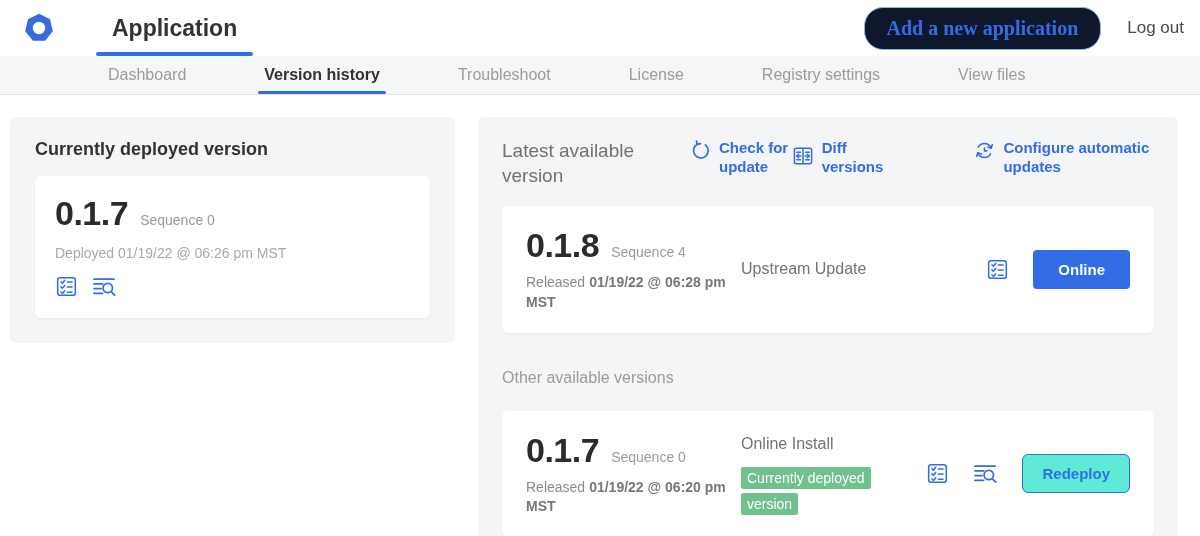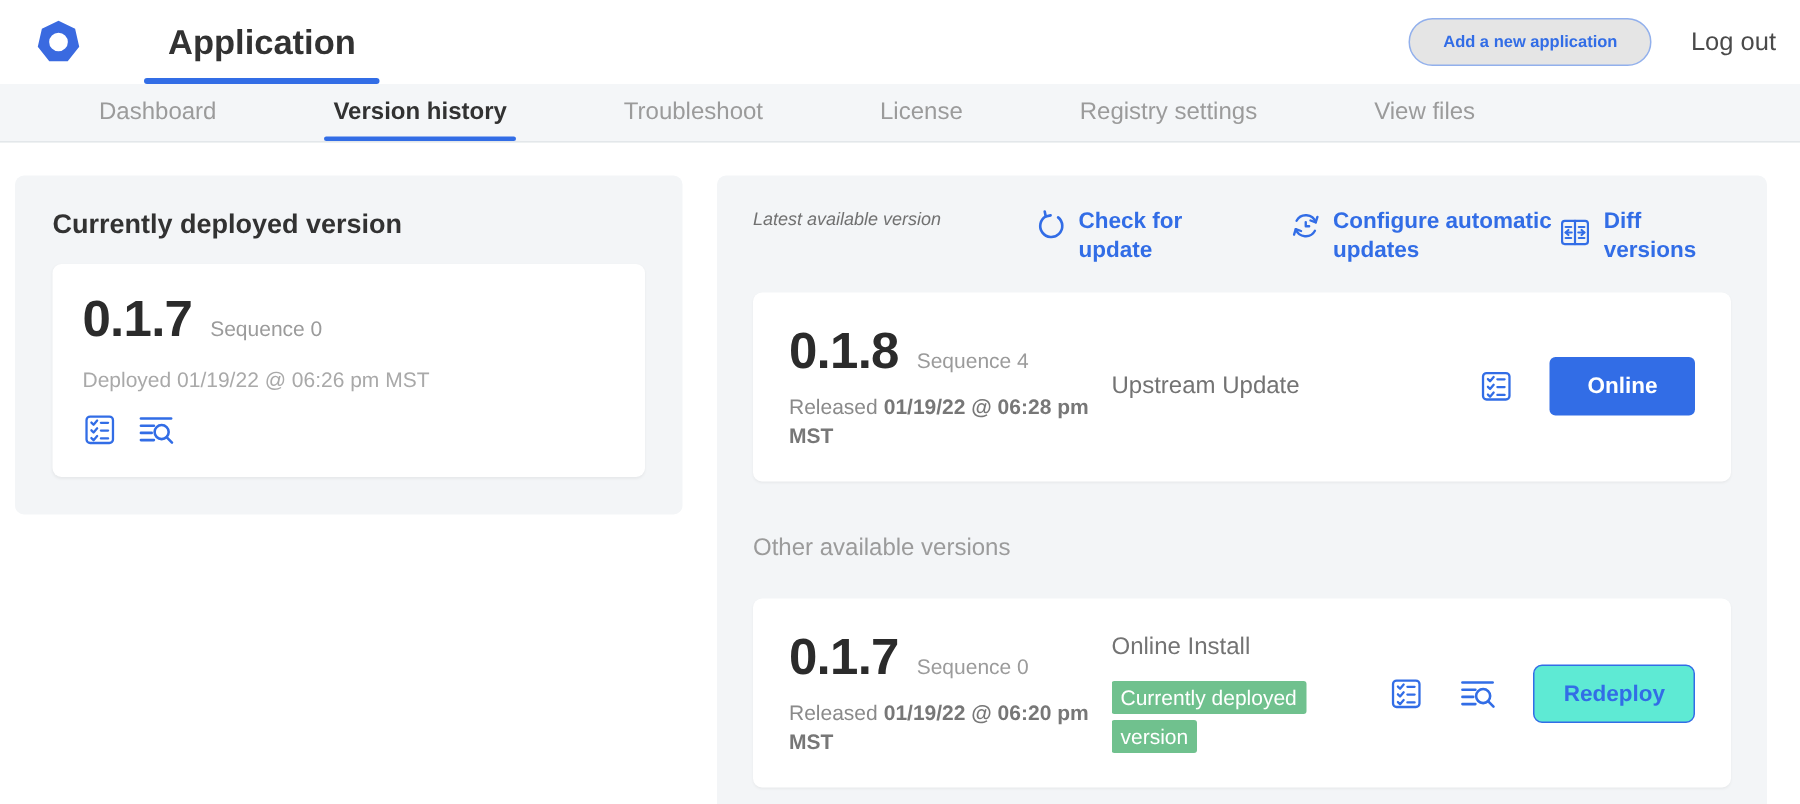--- a/index.html
+++ b/index.html
@@ -6,27 +6,27 @@
   html,body { width:1200px; height:536px; background:#fff; overflow:hidden;
     font-family:"Liberation Sans", sans-serif; color:#323232; }
 
   
   .header { height:56px; display:flex; align-items:center; padding:0 16px 0 22px; background:#fff; position:relative; }
   .logo { width:34px; height:34px; display:block; }
   .tabs { display:flex; height:100%; margin-left:40px; }
   .tab { position:relative; display:flex; align-items:center; padding:0 16px; font-size:23px; font-weight:700; color:#323232; cursor:pointer; }
   .tab.active::after { content:""; position:absolute; left:0; right:0; bottom:0; height:4px; background:#326de6; border-radius:2px; }
   .header-spacer { flex:1; }
-  .add-btn { border:1px solid #92b0ec; background:#e5e5e5; color:#326de6; font-weight:700; font-size:11px;
-    border-radius:19px; padding:9px 22px; cursor:pointer; font-family:Liberation Sans, sans-serif; }
+  .add-btn { border:1px solid #92b0ec; background:#0f172a; color:#326de6; font-weight:700; font-size:20px;
+    border-radius:19px; padding:9px 22px; cursor:pointer; font-family:Liberation Serif, serif; }
   .logout { margin-left:26px; font-size:17px; color:#4a4a4a; cursor:pointer; }
 
   
   .subnav { height:39px; background:#f4f6f8; border-bottom:1px solid #e3e7ea; display:flex; align-items:stretch;
-    padding-left:60px; gap:66px; }
+    padding-left:102px; gap:66px; }
   .subnav-item { position:relative; display:flex; align-items:center; padding:0 6px; font-size:16px; color:#9b9b9b; cursor:pointer; white-space:nowrap; }
   .subnav-item.active { color:#323232; font-weight:600; }
   .subnav-item.active::after { content:""; position:absolute; left:0; right:0; bottom:0; height:3px; background:#326de6; border-radius:2px; }
 
   
   .main { display:flex; gap:23px; padding:22px 22px 0 10px; align-items:flex-start; }
 
   .deployed-card { flex:0 0 445px; background:#f3f5f7; border-radius:6px; padding:22px 25px 25px; }
   .deployed-card h2 { font-size:18px; font-weight:700; color:#323232; }
   .inner-card { margin-top:16px; background:#fff; border-radius:6px; box-shadow:0 1px 2px rgba(0,0,0,0.05); padding:18px 20px 20px; }
@@ -34,21 +34,21 @@
   .version-line { display:flex; align-items:baseline; }
   .version-num { font-size:34px; font-weight:700; letter-spacing:-0.5px; color:#2b2b2b; }
   .sequence { font-size:14px; color:#9b9b9b; margin-left:12px; }
   .deployed-line { margin-top:12px; font-size:14px; color:#a9a9a9; }
   .icon-row { margin-top:14px; display:flex; gap:14px; }
   .icon-btn { background:none; border:none; padding:0; cursor:pointer; line-height:0; }
 
   
   .panel { flex:1; background:#f3f5f7; border-radius:6px; padding:22px 24px 24px; min-height:414px; }
   .panel-header { display:flex; align-items:flex-start; margin-bottom:18px; }
-  .panel-heading { flex:0 0 140px; font-size:12px; color:#717171; line-height:1.3;font-style:italic; }
+  .panel-heading { flex:0 0 140px; font-size:19px; color:#717171; line-height:1.3; }
   .action { display:flex; align-items:flex-start; gap:8px; color:#326de6; font-size:15px; font-weight:600; line-height:1.25; cursor:pointer; background:none; border:none; font-family:inherit; padding:0; text-align:left; }
   .action svg { flex:none; margin-top:1px; }
   .action.check { margin-left:48px; }
   .action.check .action-label { max-width:78px; }
   .action.auto { margin-left:68px; }
   .action.auto .action-label { max-width:160px; }
   .action.diff { margin-left:auto; align-items:center; }
 
   .row-card { background:#fff; border-radius:6px; box-shadow:0 1px 2px rgba(0,0,0,0.05); padding:20px 24px; display:flex; }
   .row-card.first { margin-bottom:36px; }
@@ -141,50 +141,50 @@
       <button class="action check">
         <span>
           <svg viewBox="0 0 24 24" width="21" height="21" fill="none" stroke="#326de6" stroke-width="2" stroke-linecap="round" stroke-linejoin="round">
             <path d="M8.2 4.9 A 8.4 8.4 0 1 0 17.6 5.6"></path>
             <polyline points="7.4,1.2 8.2,4.9 11.9,4.1"></polyline>
           </svg>
         </span>
         <span class="action-label">Check for update</span>
       </button>
 
-      <button class="action auto">
-        <span>
-          <svg viewBox="0 0 24 24" width="21" height="21" fill="none" stroke="#326de6" stroke-width="1.8" stroke-linecap="round" stroke-linejoin="round">
-            <path d="M5 8.2 A 8 8 0 0 1 19.6 9.4"></path>
-            <polyline points="20.9,5.3 19.6,9.4 15.6,8"></polyline>
-            <path d="M19 15.8 A 8 8 0 0 1 4.4 14.6"></path>
-            <polyline points="3.1,18.7 4.4,14.6 8.4,16"></polyline>
-            <polyline points="12,9.2 12,12.4 14.6,12.4"></polyline>
-          </svg>
-        </span>
-        <span class="action-label">Configure automatic updates</span>
-      </button>
-
       <button class="action diff">
         <span>
           <svg viewBox="0 0 24 24" width="22" height="22" fill="none" stroke="#326de6" stroke-width="1.6" stroke-linecap="round" stroke-linejoin="round">
             <rect x="2.6" y="3.6" width="18.8" height="16.8" rx="2"></rect>
             <line x1="12" y1="3.6" x2="12" y2="20.4"></line>
             <line x1="5.2" y1="8" x2="9.2" y2="8"></line>
               <line x1="14.8" y1="8" x2="18.8" y2="8"></line>
             <polyline points="7.2,10.2 5.2,12 7.2,13.8"></polyline>
               <line x1="5.2" y1="12" x2="9.6" y2="12"></line>
             <polyline points="16.8,10.2 18.8,12 16.8,13.8"></polyline>
               <line x1="14.4" y1="12" x2="18.8" y2="12"></line>
             <line x1="5.2" y1="16" x2="9.2" y2="16"></line>
               <line x1="14.8" y1="16" x2="18.8" y2="16"></line>
           </svg>
         </span>
         <span class="action-label">Diff versions</span>
       </button>
+
+      <button class="action auto">
+        <span>
+          <svg viewBox="0 0 24 24" width="21" height="21" fill="none" stroke="#326de6" stroke-width="1.8" stroke-linecap="round" stroke-linejoin="round">
+            <path d="M5 8.2 A 8 8 0 0 1 19.6 9.4"></path>
+            <polyline points="20.9,5.3 19.6,9.4 15.6,8"></polyline>
+            <path d="M19 15.8 A 8 8 0 0 1 4.4 14.6"></path>
+            <polyline points="3.1,18.7 4.4,14.6 8.4,16"></polyline>
+            <polyline points="12,9.2 12,12.4 14.6,12.4"></polyline>
+          </svg>
+        </span>
+        <span class="action-label">Configure automatic updates</span>
+      </button>
     </div>
 
     <div class="row-card first">
       <div class="row-info">
         <div class="version-line">
           <span class="version-num">0.1.8</span>
           <span class="sequence">Sequence 4</span>
         </div>
         <div class="released-line">
           <span>Released</span><span class="bold-date">01/19/22 @ 06:28 pm MST</span>

